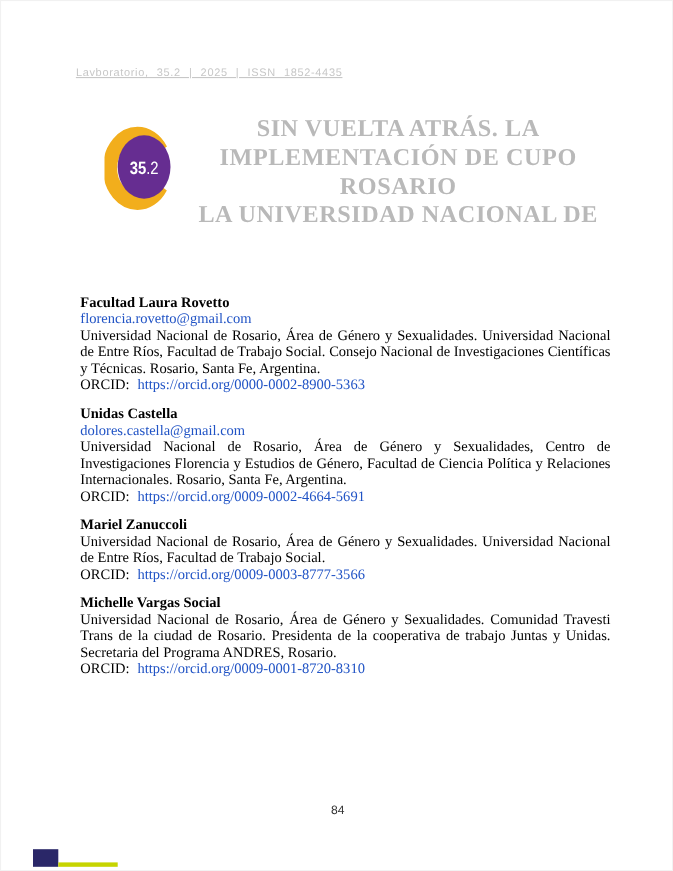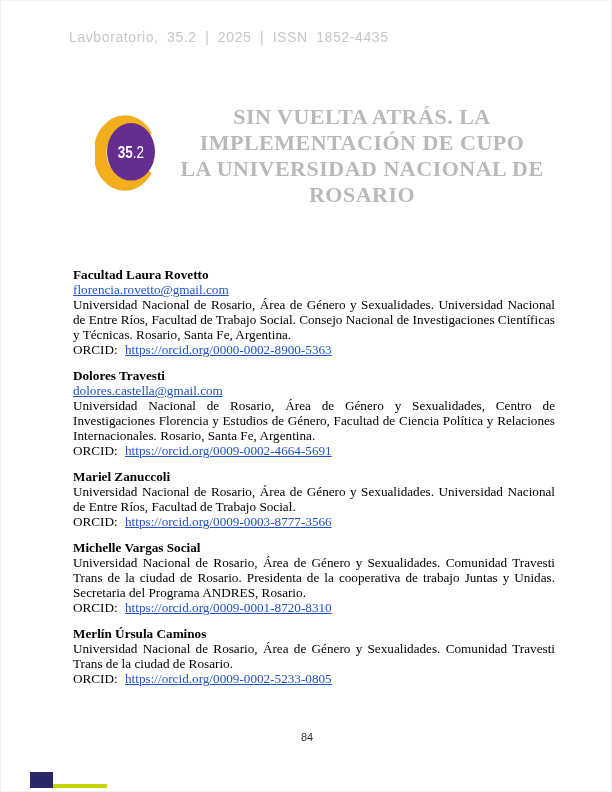--- a/index.html
+++ b/index.html
@@ -12,27 +12,28 @@
     box-sizing: border-box;
     overflow: hidden;
     font-family: "Liberation Serif", serif;
     color: #000000;
   }
 
   
   .journal-head {
     position: absolute;
     left: 68px;
-    top: 28px;
+    top: 60px;
     font-family: "Liberation Sans", sans-serif;
-    font-size: 14px;
+    font-size: 10px;
     letter-spacing: 0.6px;
     word-spacing: 4px;
     color: #c7c7c7;
     white-space: nowrap;
+    text-decoration: underline;
   }
 
   
   .logo-wrap {
     position: absolute;
     left: 94px;
     top: 110px;
     width: 66px;
     height: 84px;
   }
@@ -59,21 +60,20 @@
     top: 266px;
     width: 482px;
     font-size: 13.2px;
     line-height: 15px;
   }
   .author-block { margin: 0 0 11px 0; }
   .author-name { font-weight: bold; }
   .affil { margin: 0; text-align: justify; }
   a.doc-link {
     color: #2053c5;
-    text-decoration: underline;
     cursor: pointer;
   }
   .orcid-line a.doc-link { margin-left: 4px; }
 
   
   .page-number {
     position: absolute;
     left: 0;
     top: 730px;
     width: 612px;
@@ -112,39 +112,39 @@
     <svg viewBox="0 0 66 70" preserveAspectRatio="none">
       <circle cx="30" cy="35" r="25" fill="none" stroke="#F2AE1C" stroke-width="13" stroke-dasharray="129 28" stroke-dashoffset="143"></circle>
       <circle cx="36" cy="34" r="24" fill="#662D91"></circle>
       <text x="36" y="39" text-anchor="middle" fill="#ffffff" font-family="Liberation Sans, sans-serif" font-size="13.5"><tspan font-weight="bold">35</tspan><tspan font-weight="normal">.2</tspan></text>
     </svg>
   </div>
 
   <div class="doc-title">
     <div>SIN VUELTA ATRÁS. LA</div>
     <div>IMPLEMENTACIÓN DE CUPO</div>
+    <div>ROSARIO</div>
     <div>LA UNIVERSIDAD NACIONAL DE</div>
-    <div>ROSARIO</div>
   </div>
 
   <div class="authors">
 
     <section class="author-block">
       <div class="author-name">Facultad Laura Rovetto</div>
       <div>
         <a class="doc-link">florencia.rovetto@gmail.com</a>
       </div>
       <p class="affil">Universidad Nacional de Rosario, Área de Género y Sexualidades. Universidad Nacional de Entre Ríos, Facultad de Trabajo Social. Consejo Nacional de Investigaciones Científicas y Técnicas. Rosario, Santa Fe, Argentina.</p>
       <div class="orcid-line">
         <span>ORCID: </span><a class="doc-link">https://orcid.org/0000-0002-8900-5363</a>
       </div>
     </section>
 
     <section class="author-block">
-      <div class="author-name">Dolores Travesti</div>
+      <div class="author-name">Unidas Castella</div>
       <div>
         <a class="doc-link">dolores.castella@gmail.com</a>
       </div>
       <p class="affil">Universidad Nacional de Rosario, Área de Género y Sexualidades, Centro de Investigaciones Florencia y Estudios de Género, Facultad de Ciencia Política y Relaciones Internacionales. Rosario, Santa Fe, Argentina.</p>
       <div class="orcid-line">
         <span>ORCID: </span><a class="doc-link">https://orcid.org/0009-0002-4664-5691</a>
       </div>
     </section>
 
     <section class="author-block">
@@ -156,27 +156,20 @@
     </section>
 
     <section class="author-block">
       <div class="author-name">Michelle Vargas Social</div>
       <p class="affil">Universidad Nacional de Rosario, Área de Género y Sexualidades. Comunidad Travesti Trans de la ciudad de Rosario. Presidenta de la cooperativa de trabajo Juntas y Unidas. Secretaria del Programa ANDRES, Rosario.</p>
       <div class="orcid-line">
         <span>ORCID: </span><a class="doc-link">https://orcid.org/0009-0001-8720-8310</a>
       </div>
     </section>
 
-    <section class="author-block">
-      <div class="author-name">Merlín Úrsula Caminos</div>
-      <p class="affil">Universidad Nacional de Rosario, Área de Género y Sexualidades. Comunidad Travesti Trans de la ciudad de Rosario.</p>
-      <div class="orcid-line">
-        <span>ORCID: </span><a class="doc-link">https://orcid.org/0009-0002-5233-0805</a>
-      </div>
-    </section>
 
   </div>
 
   <div class="page-number">84</div>
 
   <div class="footer-mark-square"></div>
   <div class="footer-mark-line"></div>
 
 </div>
 

